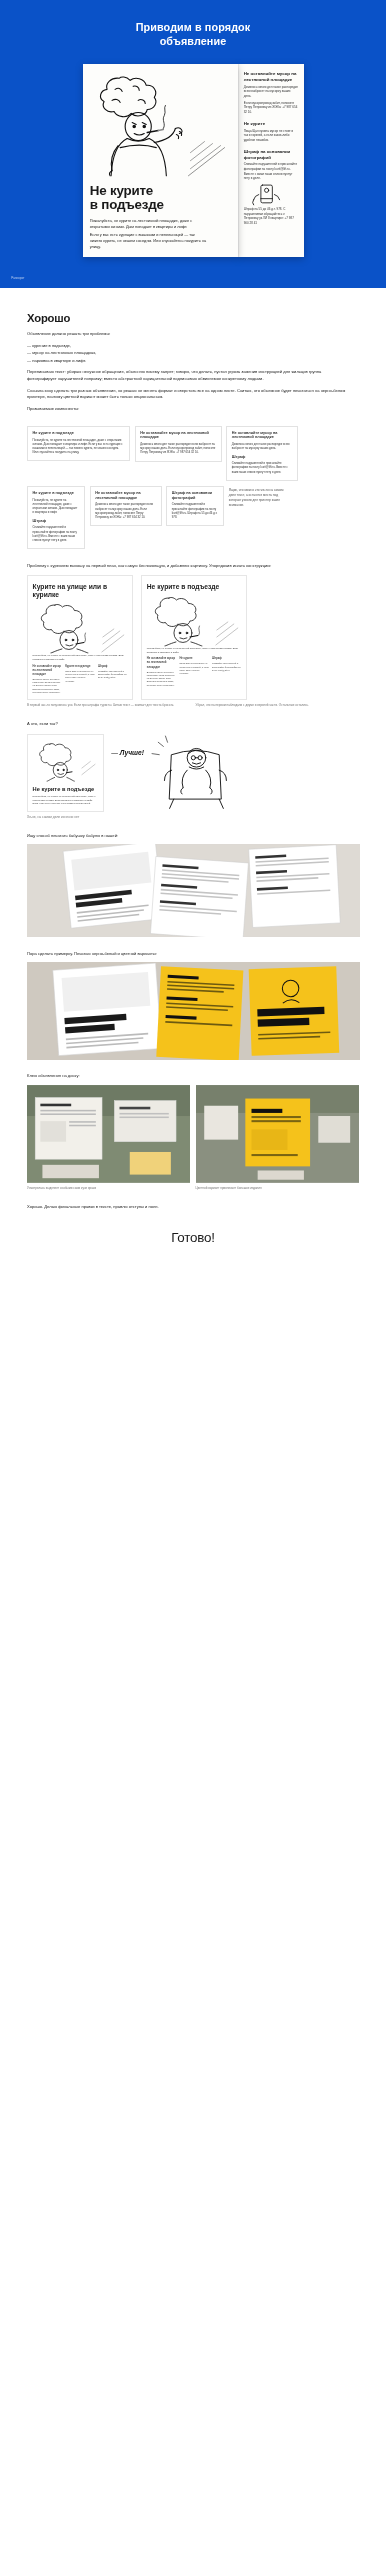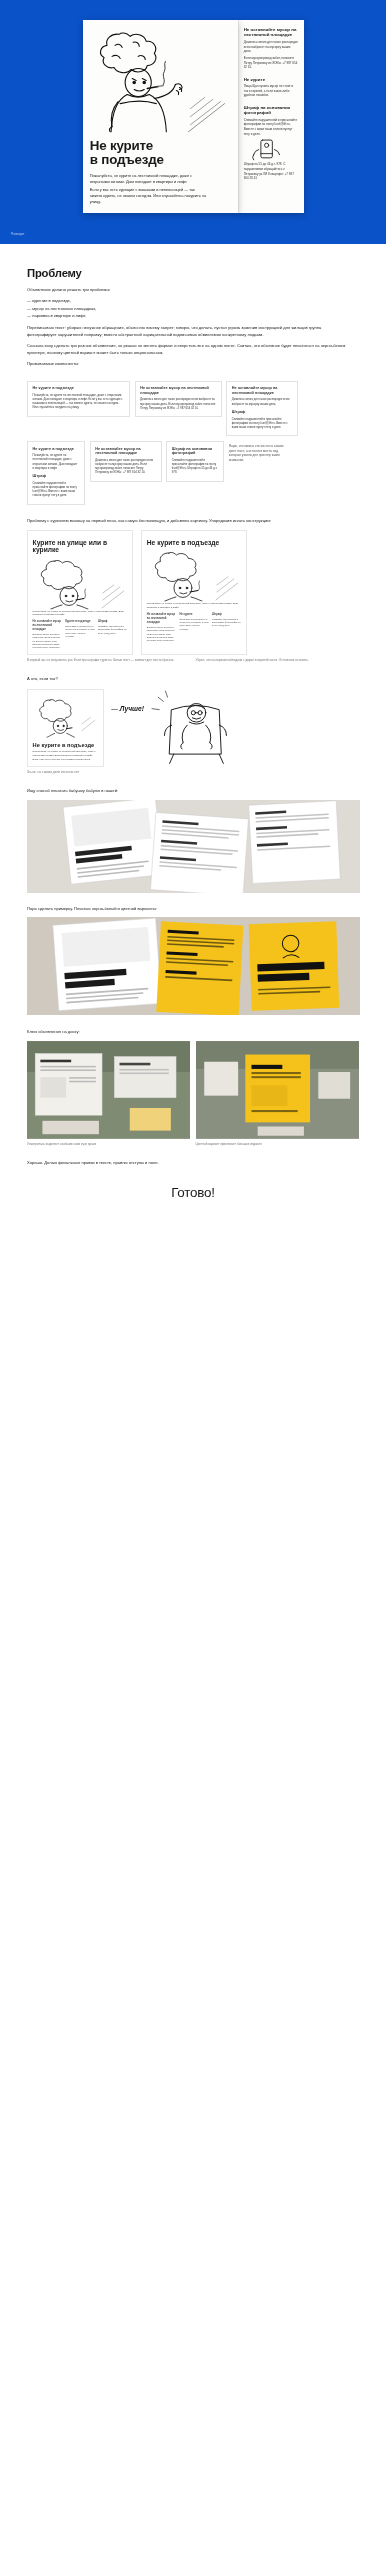--- a/index.html
+++ b/index.html
@@ -198,20 +198,22 @@
     font-weight: normal;
     letter-spacing: -0.2px;
   }
   .small-caption-row { display: flex; gap: 5.2px; margin-top: 3.1px; }
   .small-caption-row .cap { width: 50%; font-size: 3px; color: #777; line-height: 1.45; }
 </style>
 </head>
 <body>
 
 <div class="hero">
+  <div class="hero-title" style="white-space:pre-line">Приводим в порядок
+объявление</div>
 
   <div class="hero-sheet-wrap">
 
     <div class="poster-main">
       <div class="poster-illus">
         <svg viewBox="0 0 280 208" xmlns="http://www.w3.org/2000/svg">
           <g fill="none" stroke="#111" stroke-width="2.2" stroke-linejoin="round" stroke-linecap="round">
 
             <path d="M58 12 C42 10 30 22 34 34 C20 36 16 52 28 58 C22 70 34 82 48 78 C54 90 74 92 82 82
                      C94 92 112 86 114 74 C128 74 136 60 128 50 C136 38 126 24 112 26 C108 12 90 8 80 16
@@ -286,21 +288,21 @@
         <div class="side-p">Штраф на 55 до 46 д.т. 978. С нарушениями обращайтесь к Петровичу ук.ЛИ 8 квартире: +7 987 900 28 41</div>
       </div>
     </div>
 
   </div>
   <div class="hero-caption">Разворот</div>
 </div>
 
 <div class="content">
 
-  <h2 class="section-title">Проблему</h2>
+  <h2 class="section-title">Хорошо</h2>
 
   <div class="block">
     <div class="para">Объявление должно решать три проблемы:</div>
     <div class="para" style="margin-bottom:1px">— курение в подъезде,</div>
     <div class="para" style="margin-bottom:1px">— мусор на лестничных площадках,</div>
     <div class="para">— парковка в квартире и лифт.</div>
     <div class="para">Переписываю текст: убираю ненужное обращение, объясняю почему запрет; говорю, что делать, пустая угроза заменив инструкцией для жильцов группа фотографирует нарушителей поправку; вместо абстрактной нарицательной подписываю обвиняемое конкретному людьми.</div>
     <div class="para">Сначала хочу сделать три разных объявления, но решаю не менять формат и сверстать все на одном листе. Считаю, что объемное будет печататься на черно-белом принтере, поэтому цветной вариант может быть только опциональным.</div>
     <div class="para" style="margin-top:4.1px">Прозываемые компоненты:</div>
   </div>

